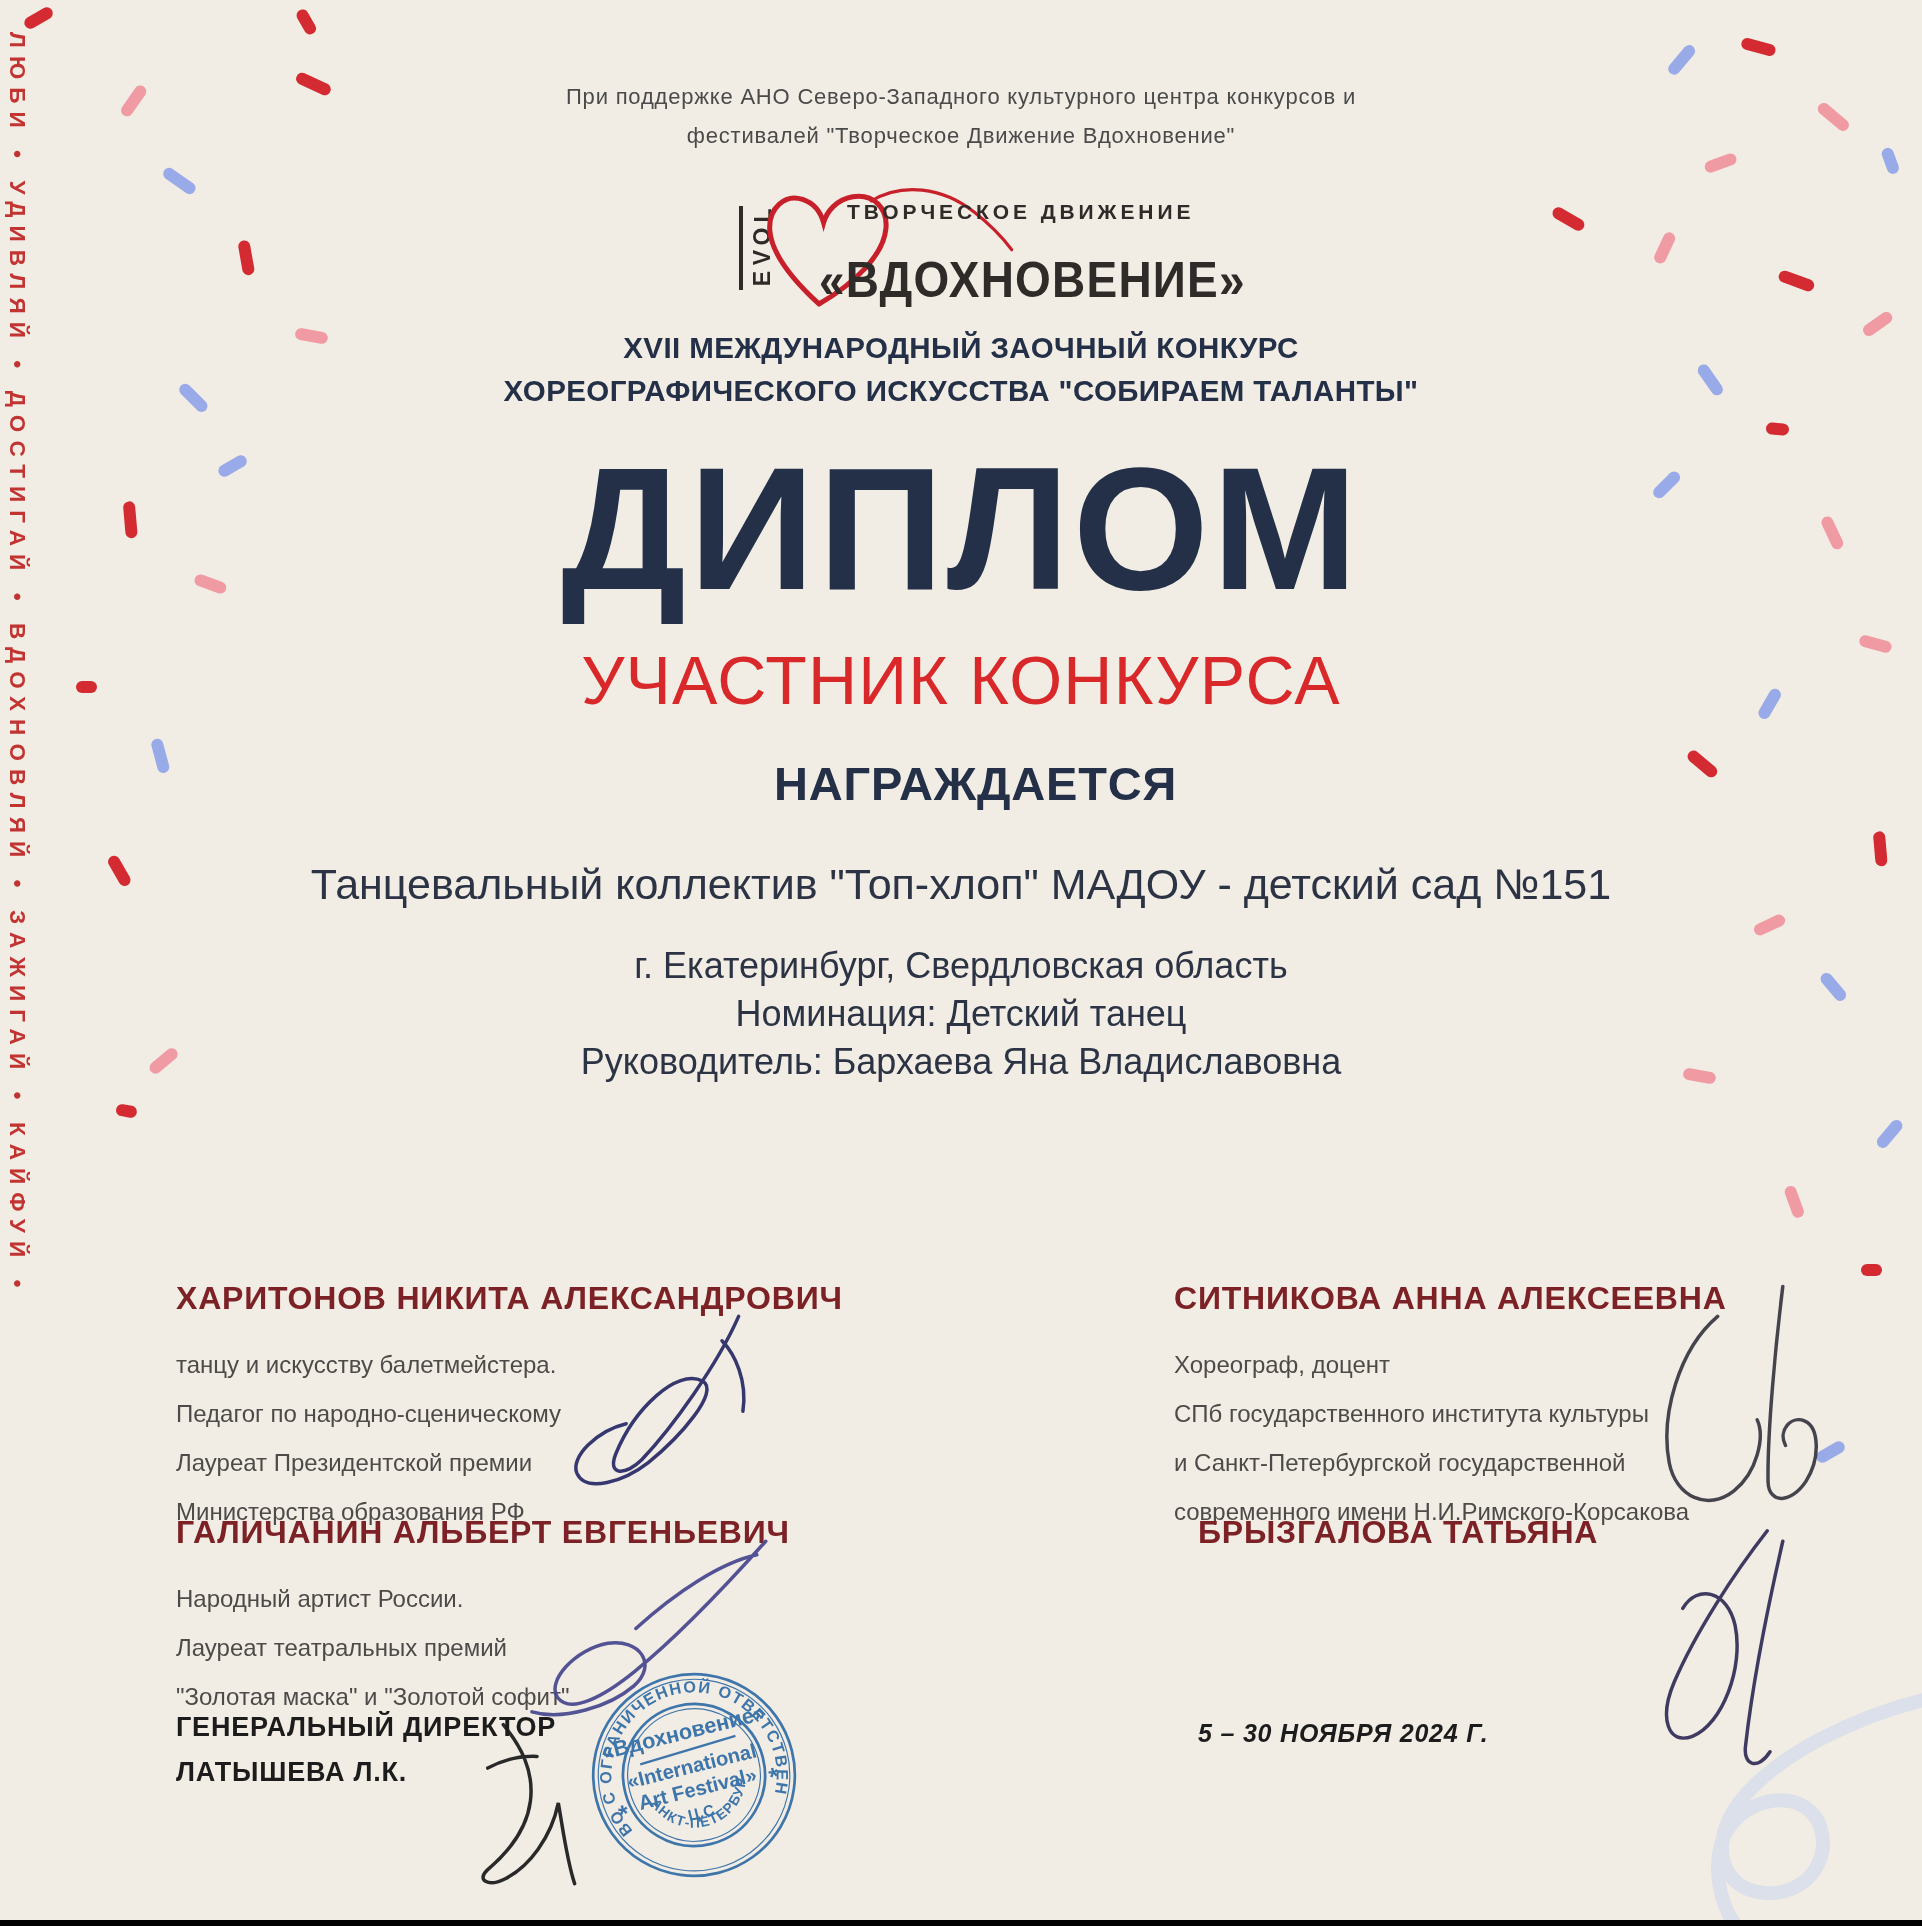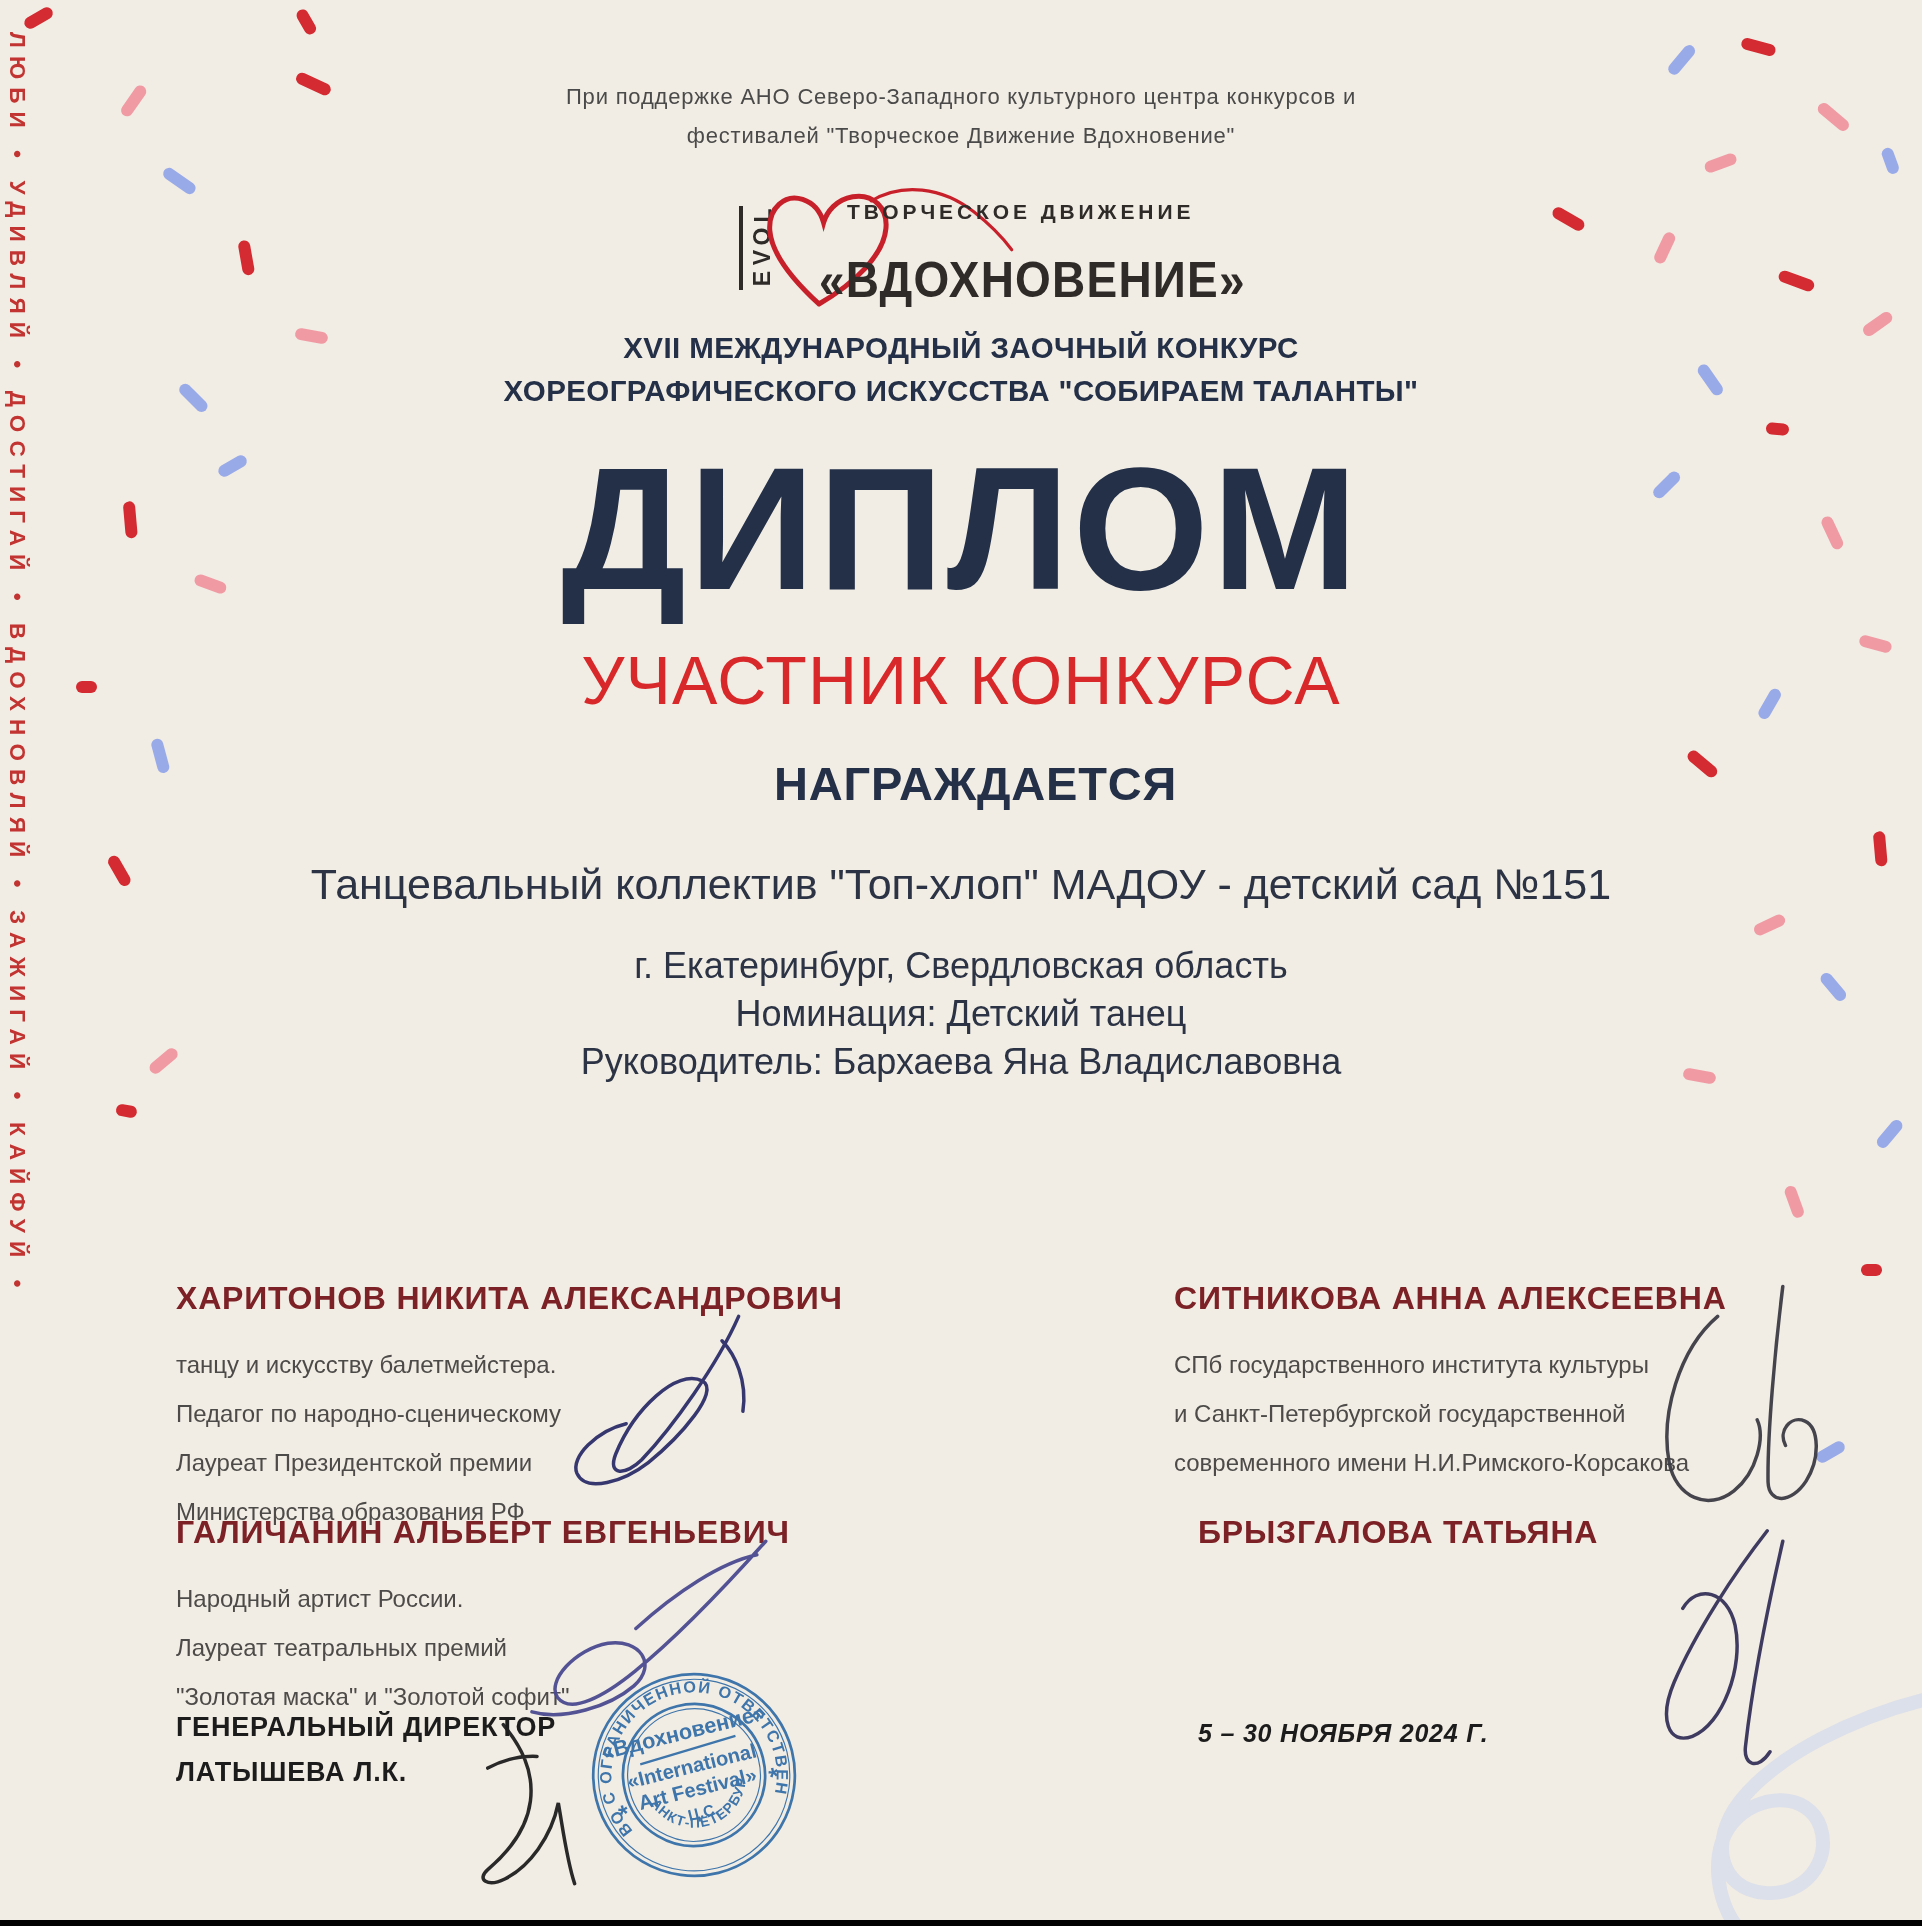--- a/index.html
+++ b/index.html
@@ -139,20 +139,21 @@
         <div>танцу и искусству балетмейстера.</div>
         <div>Педагог по народно-сценическому</div>
         <div>Лауреат Президентской премии</div>
         <div>Министерства образования РФ</div>
       </div>
     </div>
 
     <div class="sig-block" style="left:1174px;top:1280px;">
       <div class="sig-name">СИТНИКОВА АННА АЛЕКСЕЕВНА</div>
       <div class="sig-desc">
+        <div>Хореограф, доцент</div>
         <div>СПб государственного института культуры</div>
         <div>и Санкт-Петербургской государственной</div>
         <div>современного имени Н.И.Римского-Корсакова</div>
       </div>
     </div>
 
     <div class="sig-block" style="left:176px;top:1514px;">
       <div class="sig-name">ГАЛИЧАНИН АЛЬБЕРТ ЕВГЕНЬЕВИЧ</div>
       <div class="sig-desc">
         <div>Народный артист России.</div>

